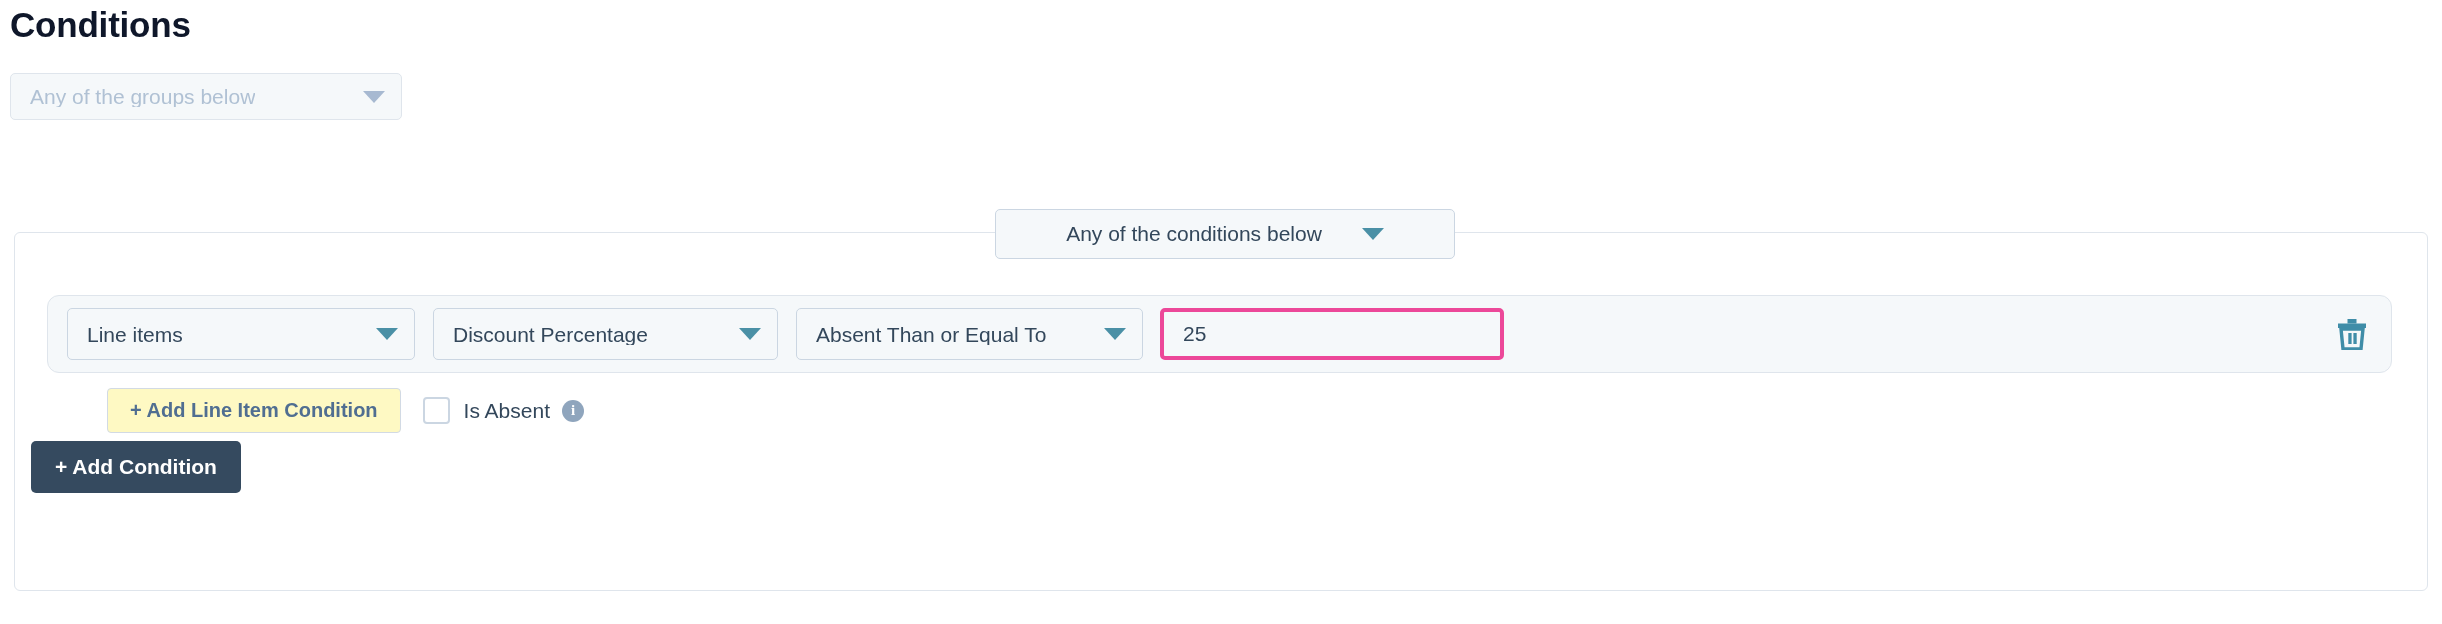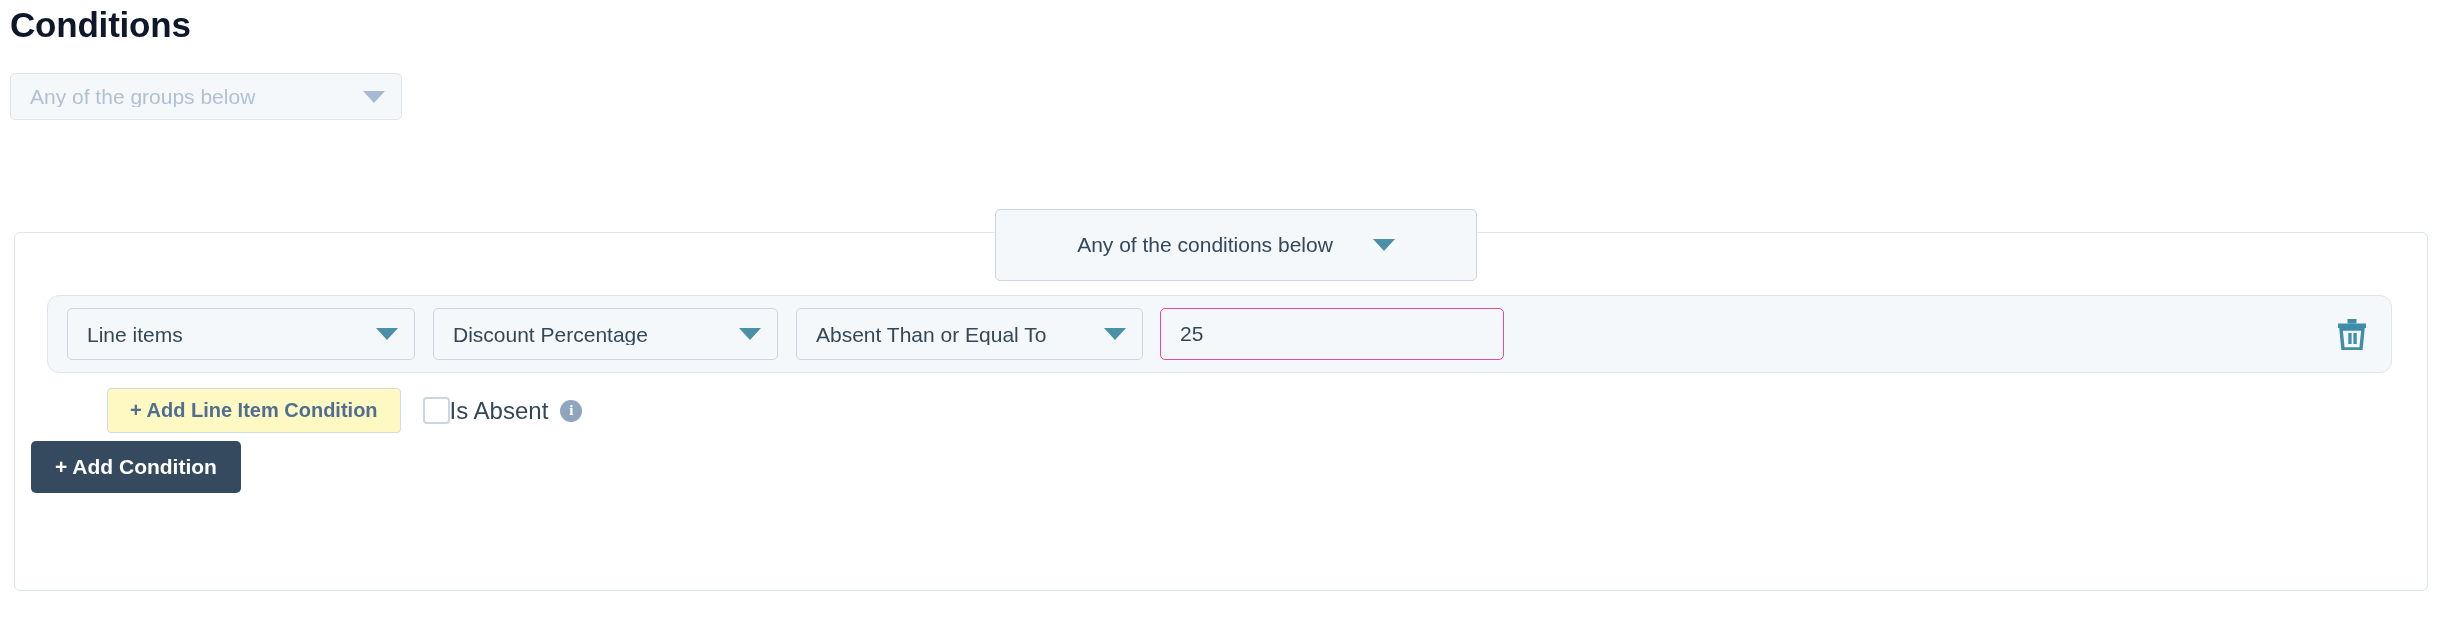--- a/index.html
+++ b/index.html
@@ -92,21 +92,21 @@
     left: 995px;
     top: 209px;
     width: 458px;
     height: 48px;
     background: #f5f8fa;
     border: 1px solid #cbd6e2;
     border-radius: 5px;
     display: flex;
     align-items: center;
     justify-content: center;
-    padding: 11px;
+    padding: 0;
     z-index: 5;
   }
   .join-selector .label-text {
     font-size: 21px;
     color: #33475b;
     font-weight: normal;
   }
   .join-selector .caret { margin-left: 40px; }
 
   
@@ -129,21 +129,21 @@
   .field-object   { width: 348px; }
   .field-property { width: 345px; margin-left: 18px; gap: 16px; }
   .field-operator { width: 347px; margin-left: 18px; }
 
   .value-input {
     box-sizing: border-box;
     width: 344px;
     height: 52px;
     margin-left: 17px;
     background: #f5f8fa;
-    border: 1px solid #ec4899;
+    border: 4px solid #ec4899;
     border-radius: 5px;
     font-family: "Liberation Sans", sans-serif;
     font-size: 21px;
     color: #33475b;
     padding: 0 16px 0 19px;
     outline: none;
   }
   .value-input::placeholder { color: #b0c1d4; }
 
   .delete-button {
@@ -192,22 +192,23 @@
   .checkbox {
     box-sizing: border-box;
     width: 27px;
     height: 27px;
     background: #ffffff;
     border: 2px solid #cbd6e2;
     border-radius: 4px;
     cursor: pointer;
   }
   .absent-label {
-    font-size: 24px;
+    font-size: 21px;
     color: #33475b;
+    margin-left: 14px;
     white-space: nowrap;
   }
   .info-icon {
     width: 22px;
     height: 22px;
     margin-left: 12px;
     border-radius: 50%;
     background: #8fa5bd;
     color: #ffffff;
     font-size: 15px;

